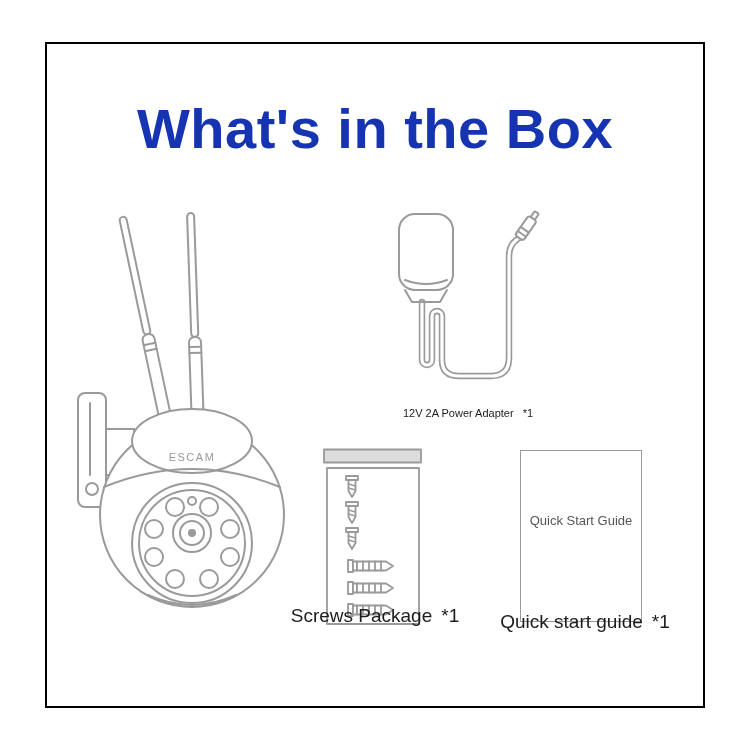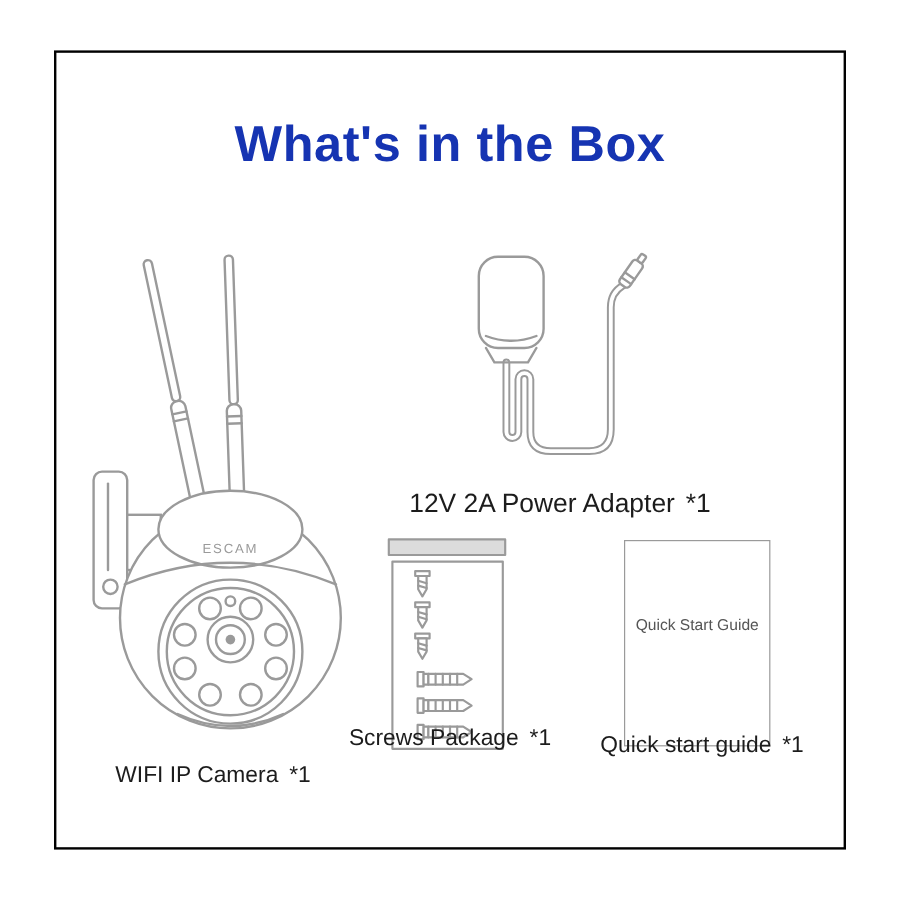--- a/index.html
+++ b/index.html
@@ -7,30 +7,30 @@
   body { font-family:"Liberation Sans", sans-serif; }
   .canvas {
     position:relative; width:750px; height:750px; background:#fff; overflow:hidden;
   }
   .frame {
     position:absolute; left:45px; top:42px; width:660px; height:666px;
     border:2px solid #000; background:#fff;
   }
   .title {
     position:absolute; left:0; right:0; top:96px; text-align:center;
-    font-size:42px; font-weight:700; color:#1634b2; letter-spacing:0.5px;
+    font-size:56px; font-weight:700; color:#1634b2; letter-spacing:0.5px;
   }
   .illus { position:absolute; }
   .label {
     position:absolute; text-align:center; font-size:19px; color:#1c1c1c;
     white-space:nowrap;
   }
   .label .qty { margin-left:9px; }
   .label-camera  { left:70px;  width:215px; top:636px; }
-  .label-adapter { left:341px; width:220px; top:407px; font-size:22px; }
+  .label-adapter { left:358px; width:220px; top:407px; font-size:11px; }
   .label-screws  { left:285px; width:180px; top:605px; }
   .label-guide   { left:480px; width:210px; top:611px; }
   .guide-card {
     position:absolute; left:520px; top:450px; width:122px; height:172px;
     border:1.5px solid #9a9a9a; background:#fff;
   }
   .guide-card .cover-text {
     padding-top:62px; text-align:center; font-size:13px; color:#555;
   }
 </style>
@@ -177,23 +177,20 @@
     </g>
   </svg>
 
   <div class="guide-card">
     <div class="cover-text">Quick Start Guide</div>
   </div>
 
   <div class="label label-adapter">
     <span>12V 2A Power Adapter</span><span class="qty">*1</span>
   </div>
-  <div class="label label-camera">
-    <span>WIFI IP Camera</span><span class="qty">*1</span>
-  </div>
   <div class="label label-screws">
     <span>Screws Package</span><span class="qty">*1</span>
   </div>
   <div class="label label-guide">
     <span>Quick start guide</span><span class="qty">*1</span>
   </div>
 
 </div>
 
 </body></html>

